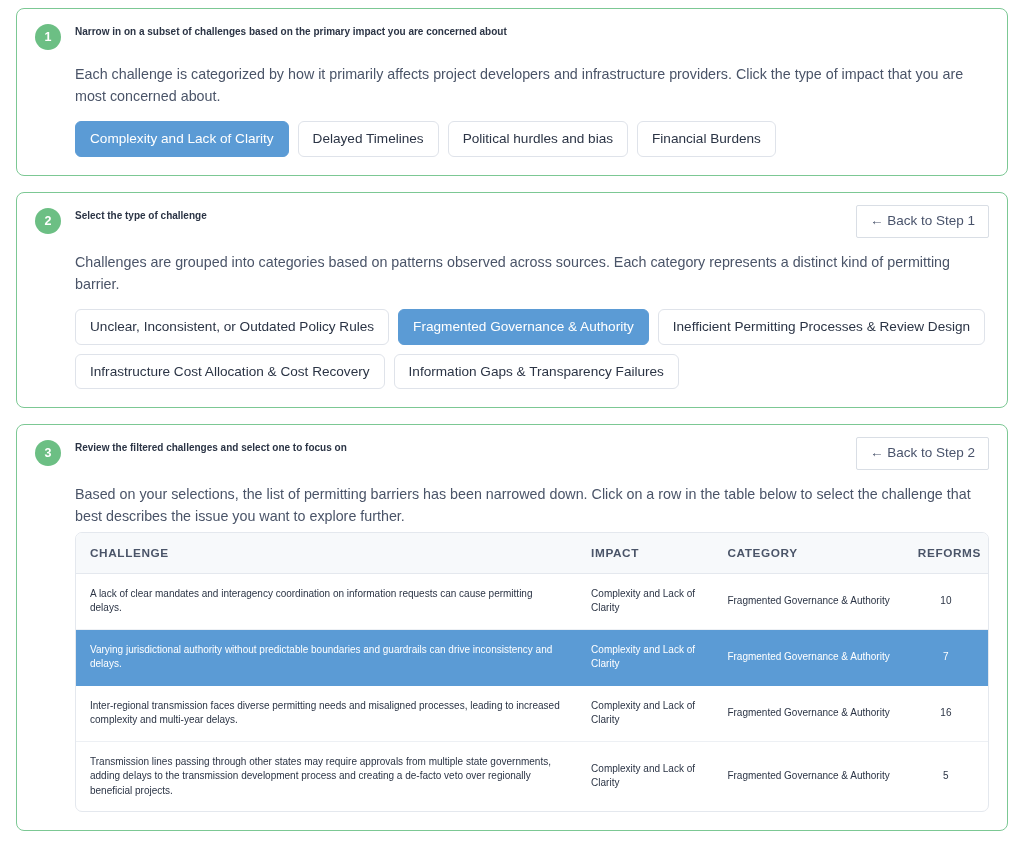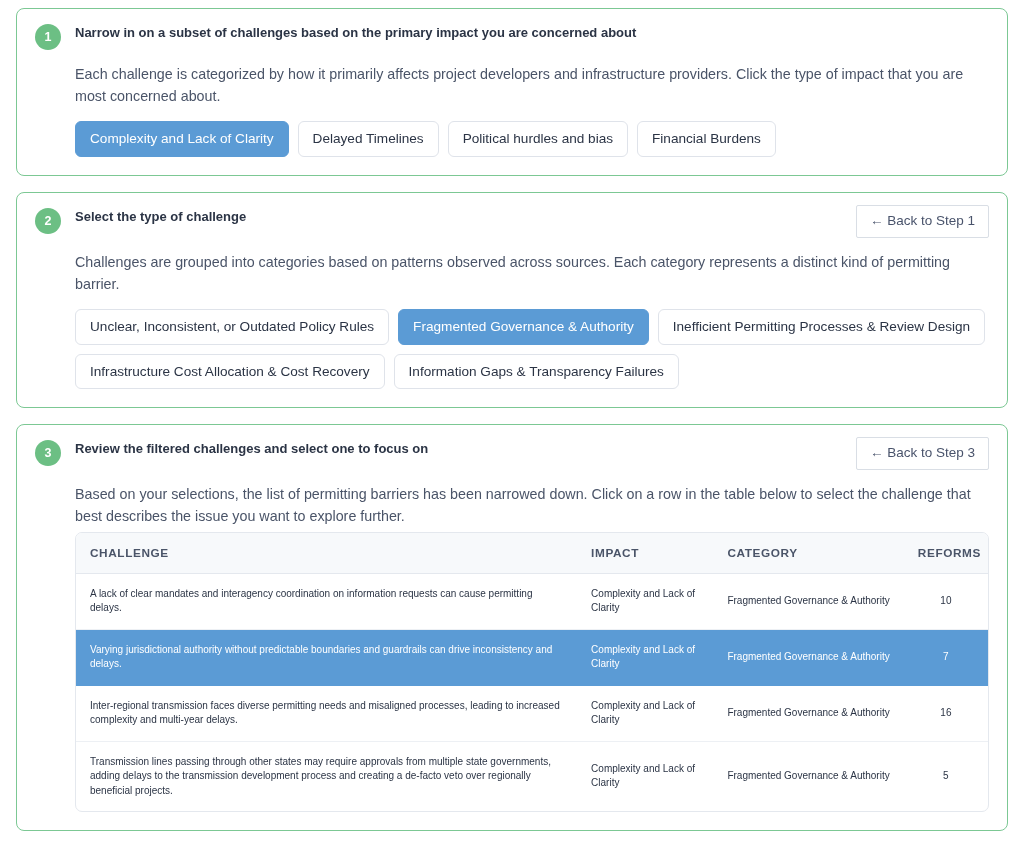--- a/index.html
+++ b/index.html
@@ -45,21 +45,21 @@
     display: flex;
     align-items: center;
     justify-content: center;
     margin-top: 1px;
   }
   .step-headtext {
     flex: 1 1 auto;
     min-width: 0;
   }
   .step-title {
-    font-size: 13px;
+    font-size: 10px;
     font-weight: bold;
     color: #2b3445;
     line-height: 1.3;
     padding-top: 2px;
   }
   .back-btn {
     flex: 0 0 auto;
     border: 1px solid #d9dee5;
     border-radius: 2px;
     background: #ffffff;
@@ -187,21 +187,21 @@
       <button class="chip">Information Gaps &amp; Transparency Failures</button>
     </div>
   </section>
 
   <section class="step-card">
     <div class="step-head">
       <div class="step-badge">3</div>
       <div class="step-headtext">
         <div class="step-title">Review the filtered challenges and select one to focus on</div>
       </div>
-      <button class="back-btn">← Back to Step 3</button>
+      <button class="back-btn">← Back to Step 2</button>
     </div>
     <p class="step-desc">Based on your selections, the list of permitting barriers has been narrowed down. Click on a row in the table below to select the challenge that best describes the issue you want to explore further.</p>
 
     <div class="table-wrap">
       <table class="challenges">
         <colgroup>
           <col class="col-challenge">
           <col class="col-impact">
           <col class="col-category">
           <col class="col-reforms">

